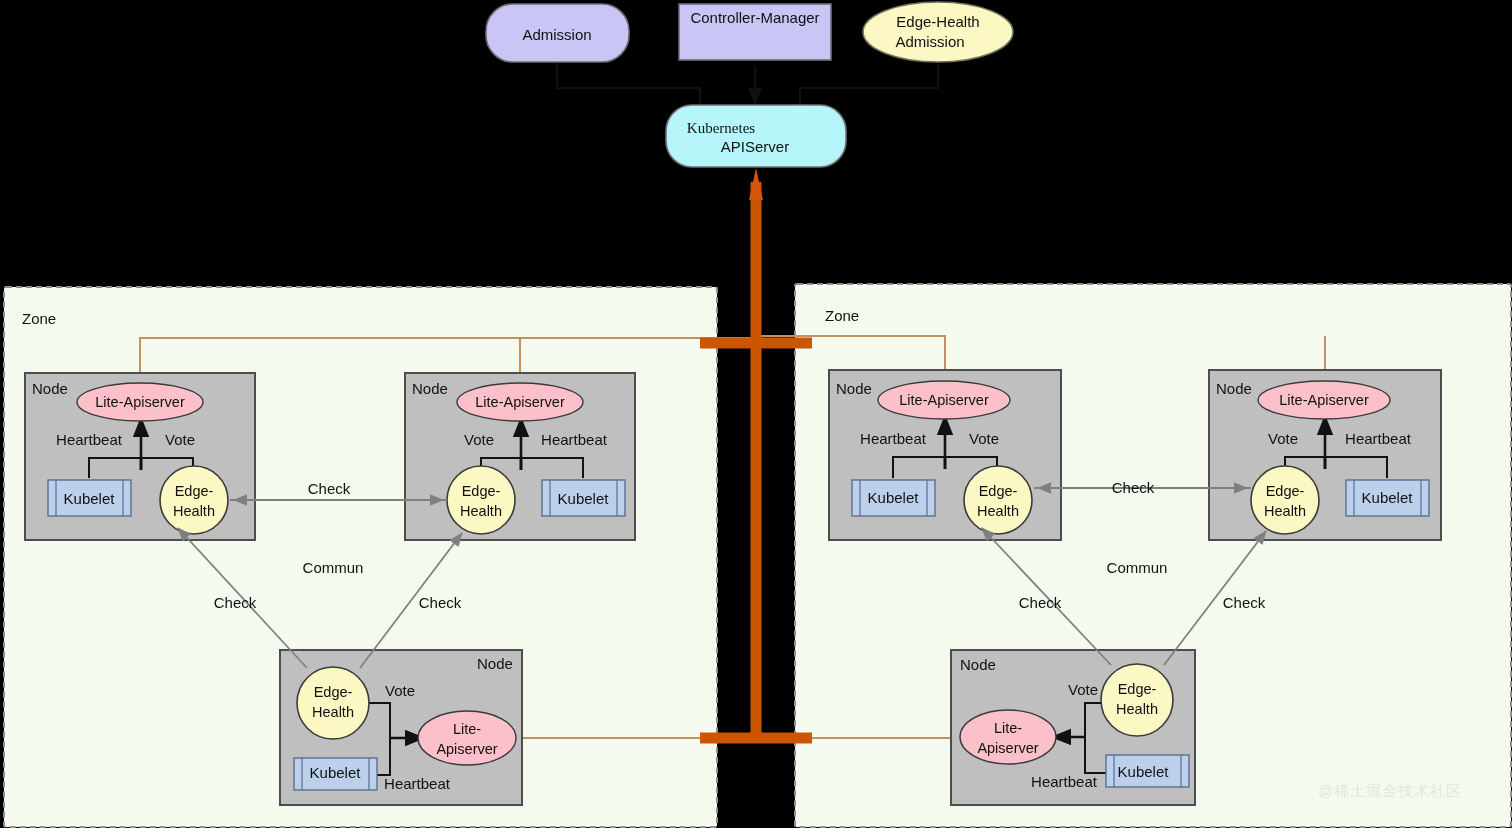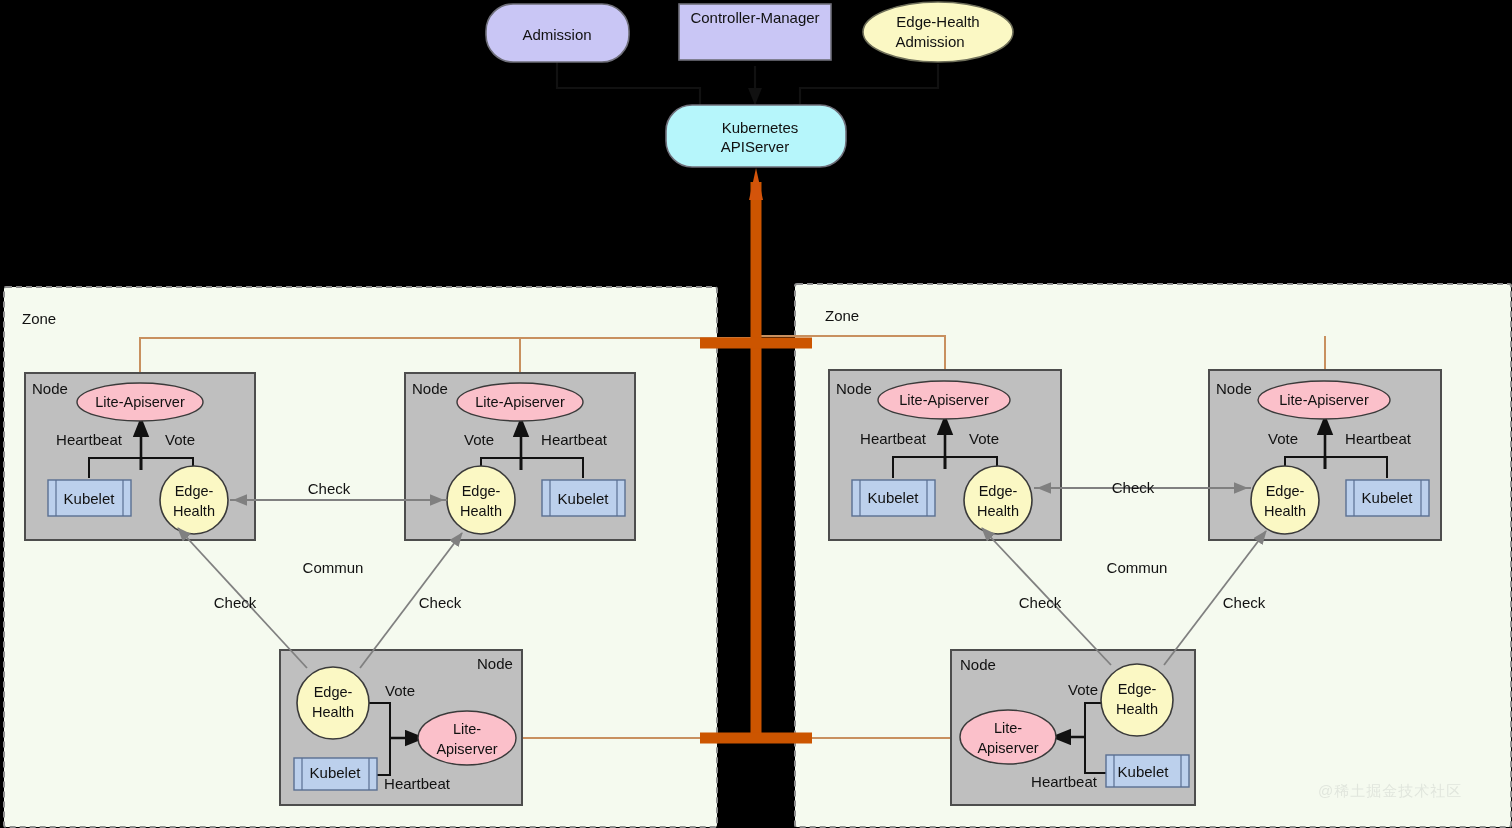--- a/index.html
+++ b/index.html
@@ -193,21 +193,21 @@
       <path d="M1034,488 L1247,488" marker-end="url(#ah-gray)"></path>
       <path d="M1111,665 L982,528" marker-end="url(#ah-gray)"></path>
       <path d="M1164,665 L1266,531" marker-end="url(#ah-gray)"></path>
     </g>
   </svg>
 
   <div class="lbl center" style="left:557px; top:35px;">Admission</div>
   <div class="lbl center" style="left:755px; top:18px;">Controller-Manager</div>
   <div class="lbl center" style="left:938px; top:22px;">Edge-Health</div>
   <div class="lbl center" style="left:930px; top:42px;">Admission</div>
-  <div class="lbl center" style="left:760px; top:128px;">Kubernetes</div>
+  <div class="lbl center" style="left:721px; top:128px;font-family:Liberation Serif, serif;">Kubernetes</div>
   <div class="lbl center" style="left:755px; top:147px;">APIServer</div>
 
   <div class="lbl" style="left:22px; top:311px;">Zone</div>
   <div class="lbl center" style="left:333px; top:568px;">Commun</div>
 
   <div class="lbl" style="left:32px; top:381px;">Node</div>
   <div class="lbl center" style="left:140px; top:402px; font-size:14.5px;">Lite-Apiserver</div>
   <div class="lbl center" style="left:89px; top:440px;">Heartbeat</div>
   <div class="lbl center" style="left:180px; top:440px;">Vote</div>
   <div class="lbl center" style="left:89px; top:499px;">Kubelet</div>

